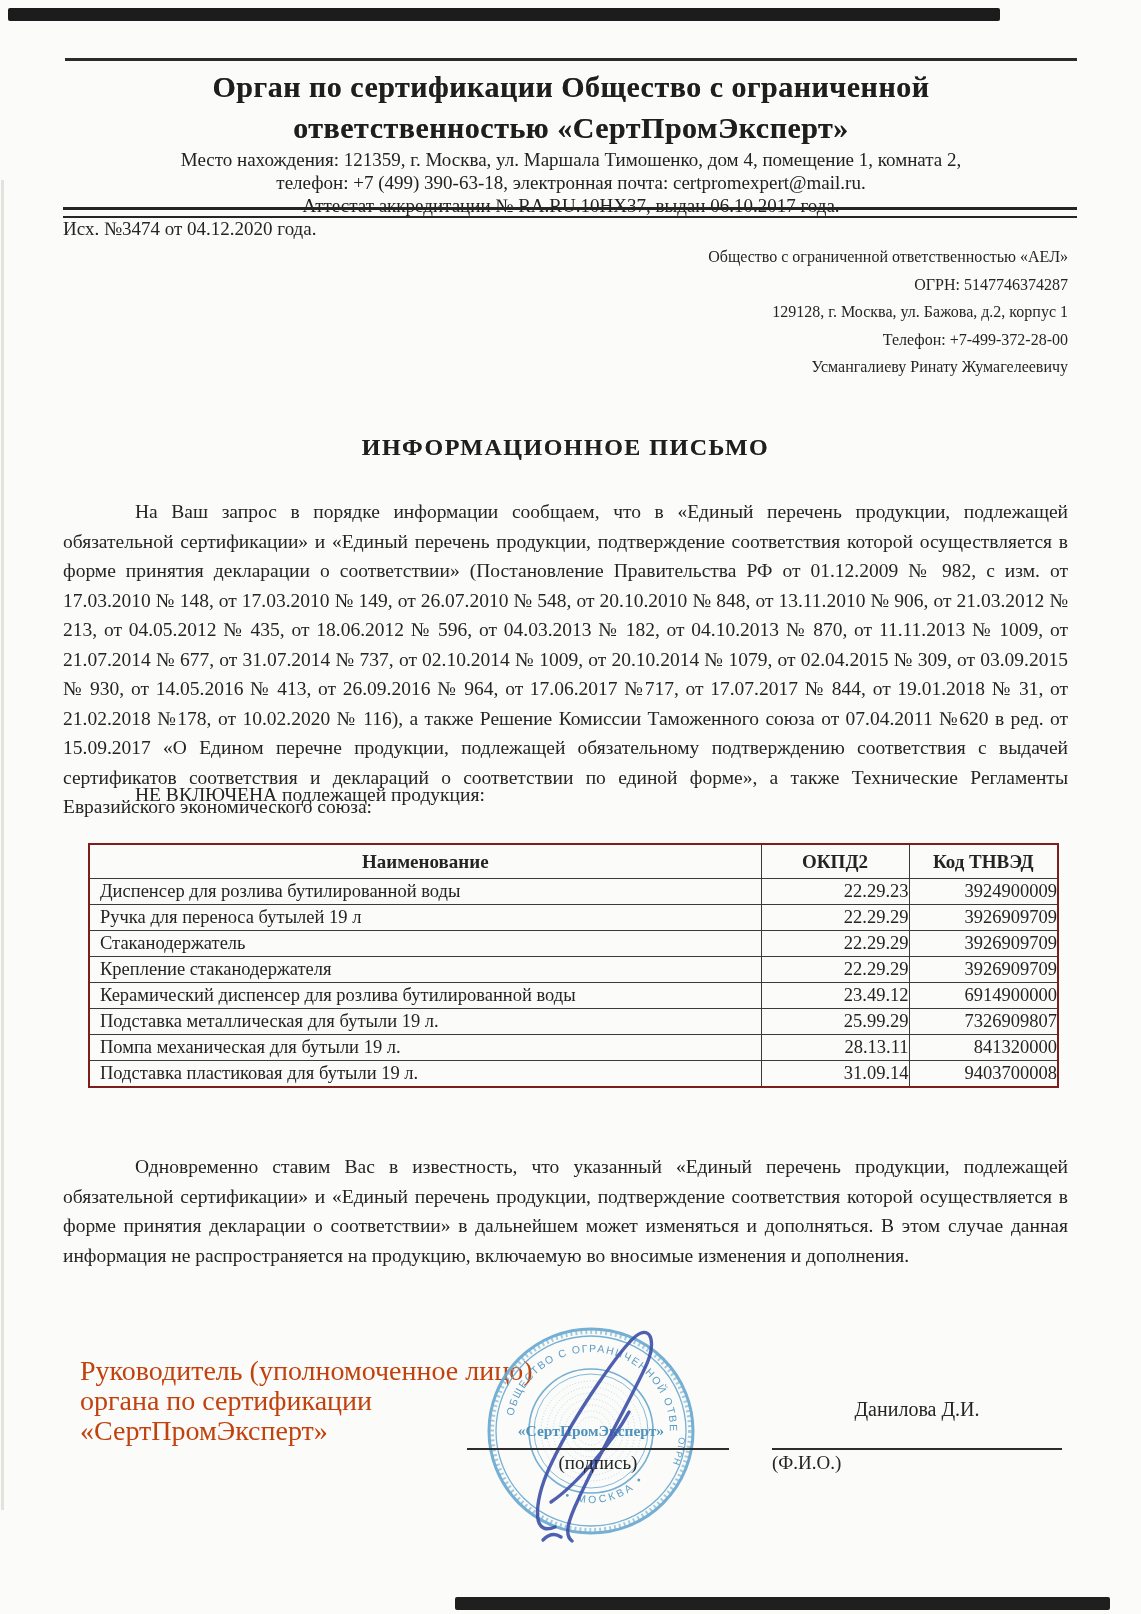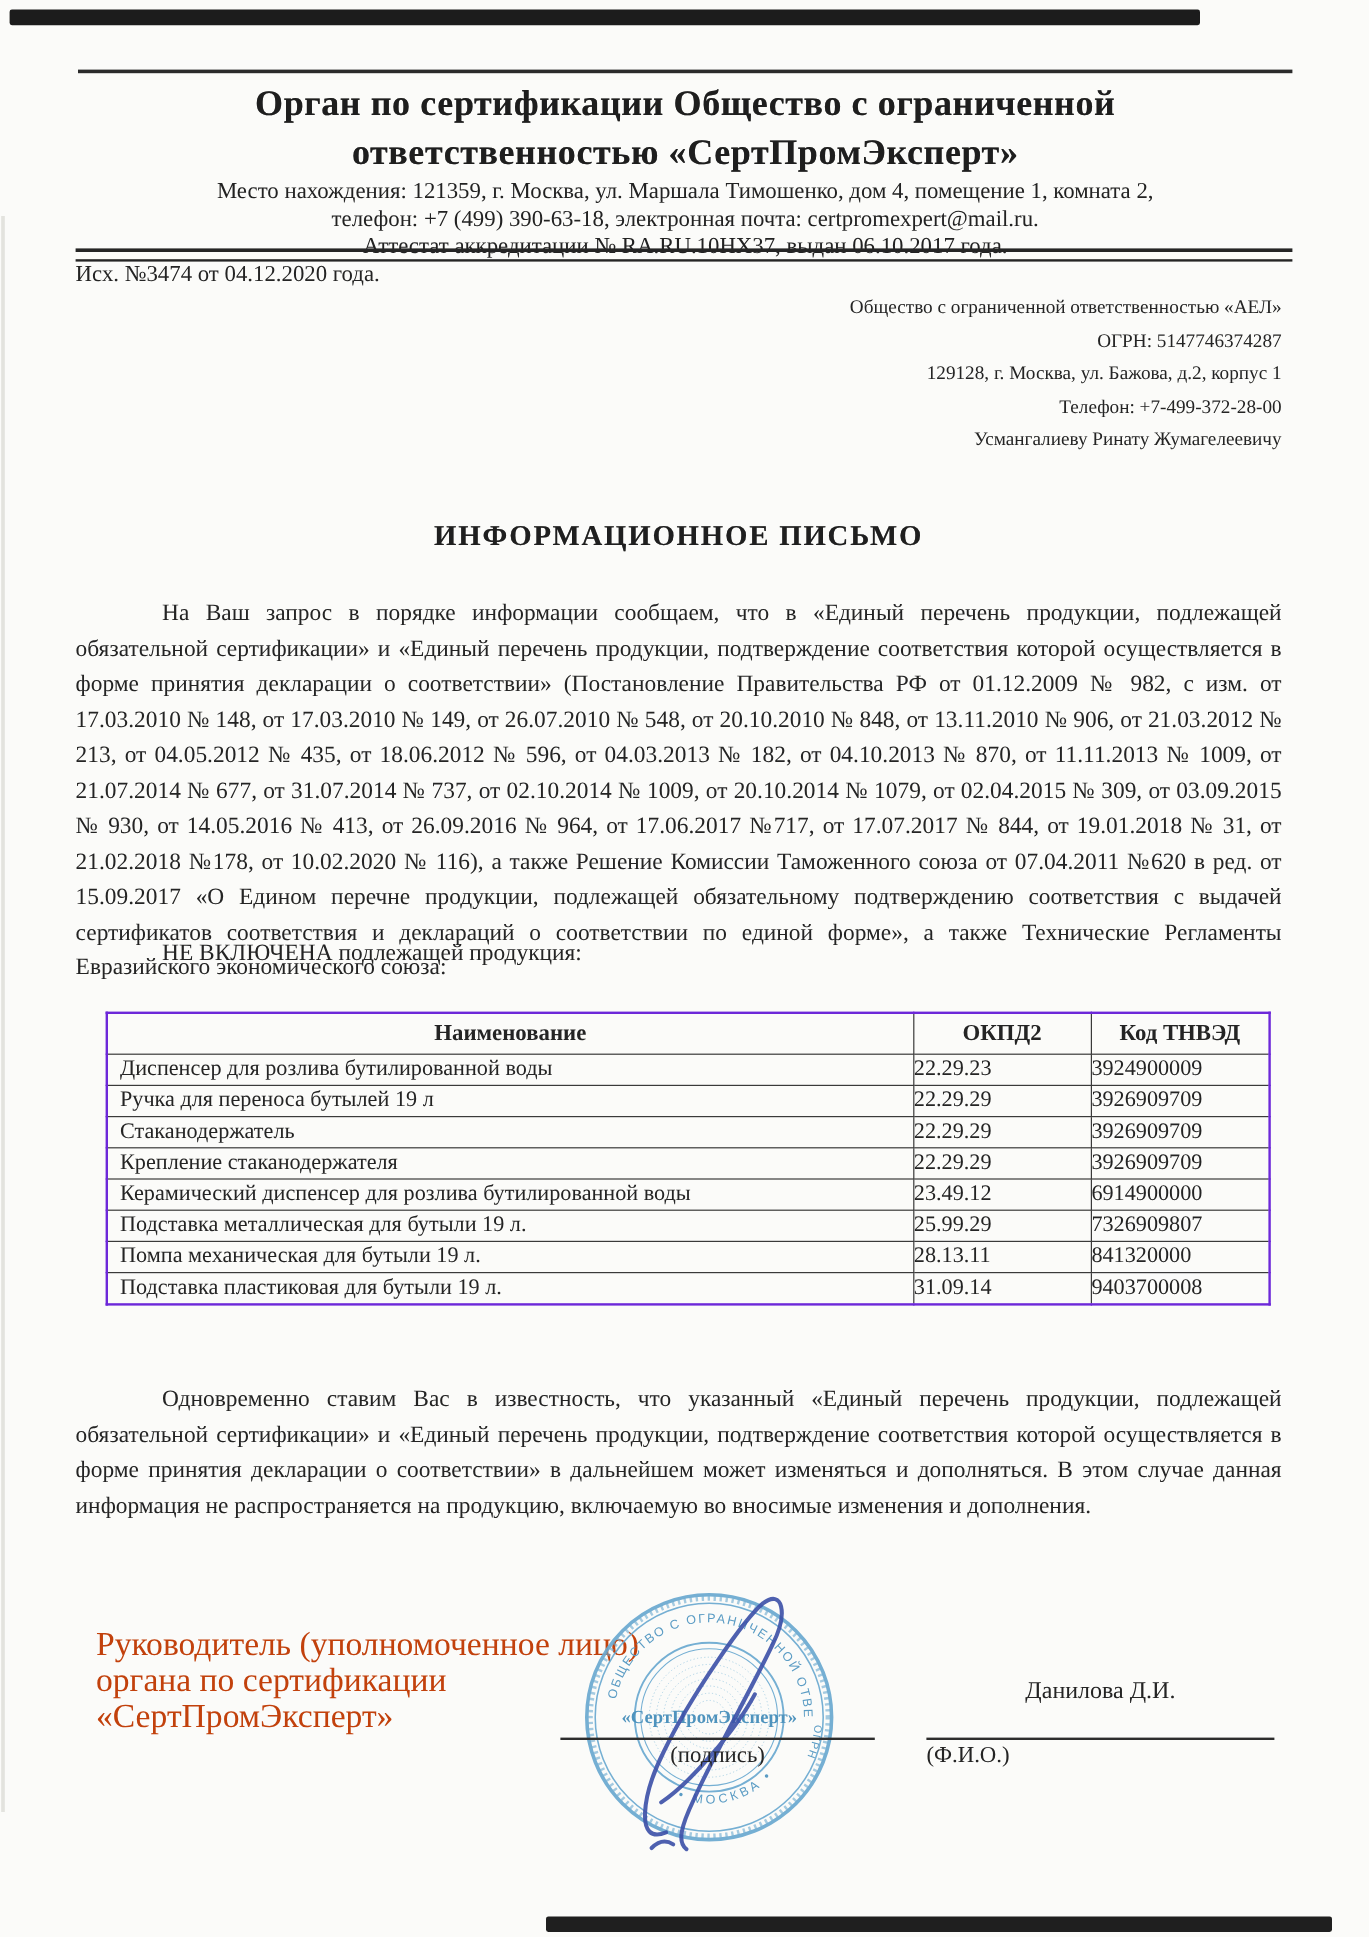--- a/index.html
+++ b/index.html
@@ -44,22 +44,22 @@
   .not-included{left:63px;top:784px;width:1005px;font-size:19.5px;text-indent:72px;color:#242424;}
   .para2{top:1152px;}
 
   
   .tbl{left:88px;top:843px;width:969px;border-collapse:collapse;table-layout:fixed;
     font-size:18.5px;color:#242424;background:transparent;}
   .tbl th,.tbl td{border:1.6px solid #3a3a3a;overflow:hidden;white-space:nowrap;}
   .tbl th{height:31px;font-size:19px;font-weight:bold;text-align:center;}
   .tbl td{height:25px;padding:0;}
   .tbl td.name{text-align:left;padding-left:10px;}
-  .tbl td.num{text-align:left;margin-top:23px;}
-  .tbl{border:2px solid #6d28d9;}
+  .tbl td.num{text-align:right;margin-top:23px;}
+  .tbl{border:2px solid #7f1d1d;}
 
   
   .sig-left{left:80px;top:1356px;font-size:28px;line-height:30px;color:#c2410c;}
   .sig-line{height:0;border-top:2px solid #2d2d2d;}
   .line-podpis{left:467px;top:1448px;width:262px;z-index:5;}
   .cap-podpis{left:467px;top:1452px;width:262px;text-align:center;font-size:19px;z-index:5;color:#242424;}
   .line-fio{left:772px;top:1448px;width:290px;z-index:5;}
   .name-fio{left:772px;top:1398px;width:290px;text-align:center;font-size:20px;z-index:5;color:#242424;}
   .cap-fio{left:772px;top:1452px;width:290px;text-align:left;font-size:19px;z-index:5;color:#242424;}
 

